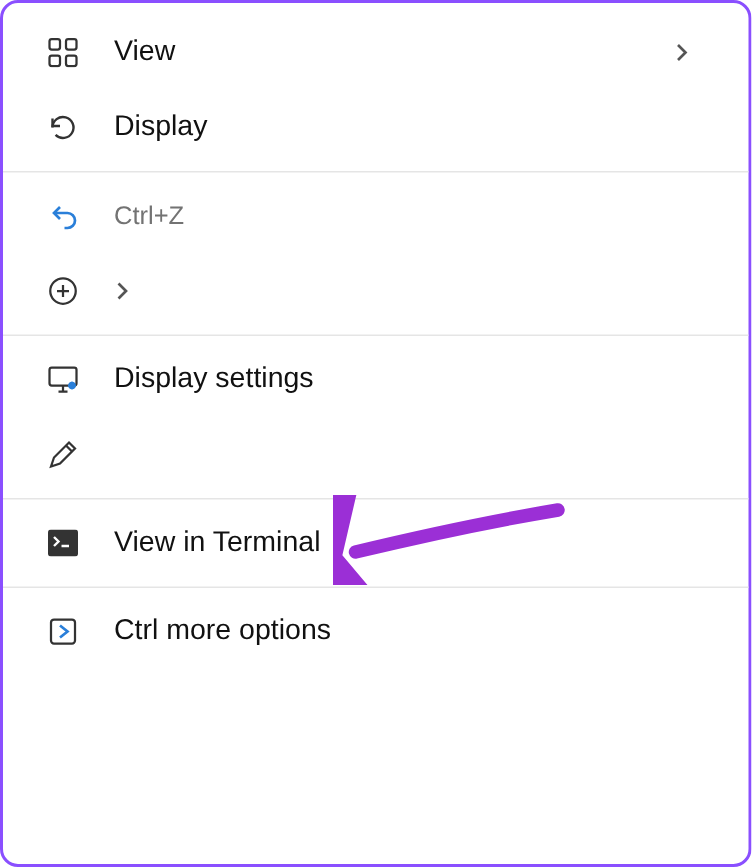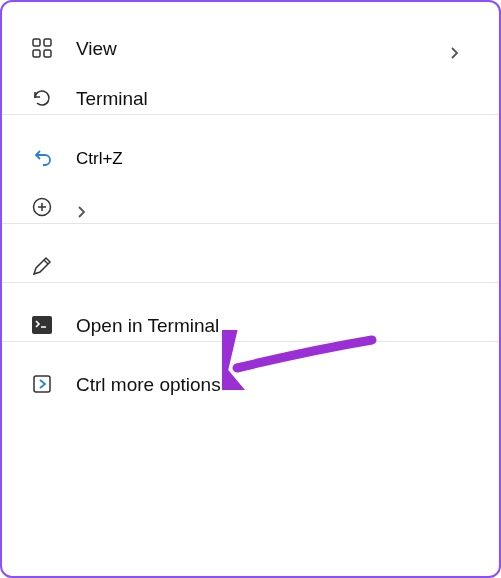--- a/index.html
+++ b/index.html
@@ -17,21 +17,21 @@
       height: 578px;
       background: #ffffff;
       border: 2px solid #8a4fff;
       border-radius: 12px;
       padding: 8px 0;
       display: flex;
       flex-direction: column;
     }
     .menu-item {
       display: flex;
-      align-items: flex-end;
+      align-items: center;
       height: 50px;
       padding: 0 36px 0 28px;
       cursor: default;
     }
     .menu-item .icon {
       width: 24px;
       height: 24px;
       margin-right: 22px;
       flex-shrink: 0;
       display: flex;
@@ -39,21 +39,21 @@
       justify-content: center;
       color: #333;
     }
     .menu-item .label {
       flex: 1;
       font-size: 19px;
       color: #111;
     }
     .menu-item .shortcut {
       font-size: 17px;
-      color: #000000;
+      color: #737373;
       margin-right: 8px;
     }
     .menu-item .chevron {
       width: 14px;
       height: 14px;
       color: #555;
       flex-shrink: 0;
     }
     .separator {
       height: 1px;
@@ -92,21 +92,21 @@
   </div>
 
 
   <div class="menu-item">
     <span class="icon">
       <svg width="20" height="20" viewBox="0 0 20 20" fill="none" stroke="currentColor" stroke-width="1.6">
         <path d="M3 10a7 7 0 1 1 2.05 4.95"></path>
           <path d="M3 4v5h5"></path>
       </svg>
     </span>
-    <span class="label">Terminal</span>
+    <span class="label">Display</span>
   </div>
 
   <div class="separator"></div>
 
 
   <div class="menu-item">
     <span class="icon">
       <svg width="20" height="20" viewBox="0 0 20 20" fill="none" stroke="#2a7fd9" stroke-width="1.8">
         <path d="M4 8h9a5 5 0 0 1 0 10h-2"></path>
           <path d="M8 4L4 8l4 4"></path>
@@ -124,40 +124,51 @@
     </span>
     <span class="chevron">
       <svg width="10" height="14" viewBox="0 0 10 14" fill="none" stroke="#555" stroke-width="1.8">
           <path d="M3 2l5 5-5 5"></path>
         </svg>
     </span>
   </div>
 
   <div class="separator"></div>
 
+  <div class="menu-item">
+    <span class="icon">
+      <svg width="22" height="22" viewBox="0 0 22 22" fill="none" stroke="currentColor" stroke-width="1.5">
+        <rect x="2" y="3" width="18" height="12" rx="1.5"></rect>
+        <path d="M8 19h6M11 15v4"></path>
+        <circle cx="17" cy="15" r="2.5" fill="#2a7fd9" stroke="none"></circle>
+        <path d="M17 12.5v1M17 16.5v1M14.5 15h1M18.5 15h1" stroke="#2a7fd9" stroke-width="1.5"></path>
+      </svg>
+    </span>
+    <span class="label">Display settings</span>
+  </div>
 
   <div class="menu-item">
     <span class="icon">
       <svg width="22" height="22" viewBox="0 0 22 22" fill="none" stroke="currentColor" stroke-width="1.5">
         <path d="M3 19l2-6 10-10 4 4-10 10-6 2z"></path>
           <path d="M13 5l4 4"></path>
       </svg>
     </span>
   </div>
 
   <div class="separator"></div>
 
   <div class="menu-item">
     <span class="icon">
       <svg width="20" height="18" viewBox="0 0 20 18">
         <rect x="0" y="0" width="20" height="18" rx="2" fill="#333"></rect>
         <path d="M4 5l3 3-3 3M9 11h5" stroke="#fff" stroke-width="1.6" fill="none"></path>
       </svg>
     </span>
-    <span class="label">Open in Terminal</span>
+    <span class="label">View in Terminal</span>
   </div>
 
   <div class="separator"></div>
 
   <div class="menu-item">
     <span class="icon">
       <svg width="20" height="20" viewBox="0 0 20 20" fill="none" stroke="currentColor" stroke-width="1.5">
         <rect x="2" y="2" width="16" height="16" rx="2"></rect>
         <path d="M8 6l5 4-5 4" stroke="#2a7fd9" stroke-width="1.8"></path>
       </svg>

